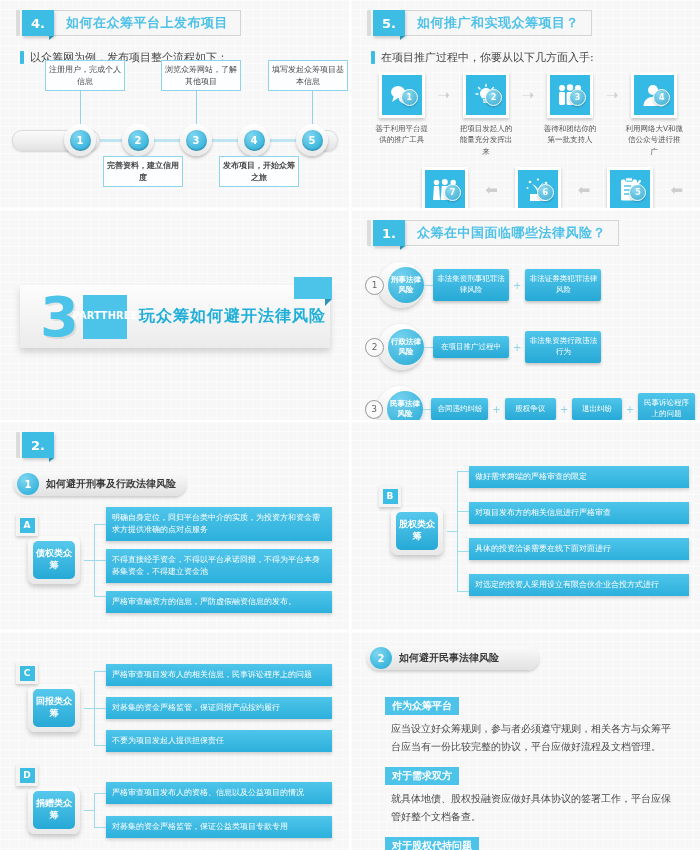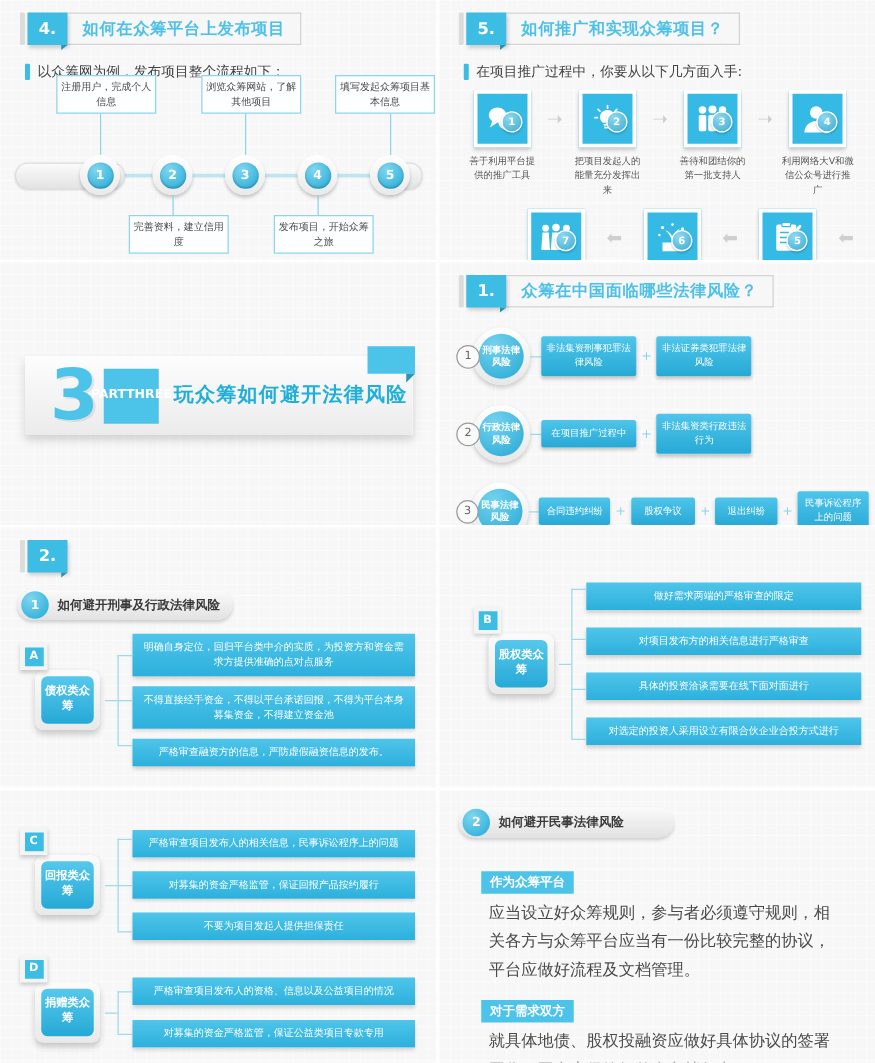--- a/index.html
+++ b/index.html
@@ -79,21 +79,21 @@
     color:#fff;font-size:10px;font-weight:bold;
     display:flex;align-items:center;justify-content:center;
     box-shadow:inset 0 -1px 2px rgba(0,0,0,.25);
   }
   .lbl{
     position:absolute;width:80px;border:1px solid #8ed4ea;background:#fcfeff;
     color:#4a4a4a;font-size:8px;line-height:1.45;text-align:center;padding:3px 2px;
     box-sizing:border-box;
   }
   .lbl.up{top:-36px;}
-  .lbl.dn{top:76px;}
+  .lbl.dn{top:60px;font-weight:bold;}
   .stem{position:absolute;width:1px;background:#8ed4ea;}
 
   
   .promo{position:absolute;left:18px;top:72px;width:318px;}
   .prow{display:flex;align-items:flex-start;}
   .pitem{position:relative;width:78px;}
   .ibox{
     width:40px;height:40px;margin:0 auto;background:#35bae6;
     border:3px solid #fff;box-shadow:0 2px 3px rgba(0,0,0,.2);
     display:flex;align-items:center;justify-content:center;
@@ -133,21 +133,21 @@
   
   .risks{position:absolute;left:14px;top:52px;width:330px;}
   .rrow{display:flex;align-items:center;margin-bottom:16px;}
   .rnum{
     width:17px;height:17px;border-radius:50%;border:1px solid #9a9a9a;background:#fafafa;
     font-size:9px;color:#666;display:flex;align-items:center;justify-content:center;margin-right:-6px;z-index:2;
   }
   .rcirc{
     width:46px;height:46px;border-radius:50%;
     background:linear-gradient(#ffffff,#e7e7e7);box-shadow:0 2px 4px rgba(0,0,0,.2);
-    display:flex;align-items:center;justify-content:center;flex:none;
+    display:flex;align-items:center;justify-content:flex-end;flex:none;
   }
   .rcirc span{
     width:36px;height:36px;border-radius:50%;
     background:radial-gradient(circle at 35% 25%,#74d2ef,#26a9d4);
     color:#fff;font-size:7.5px;line-height:1.3;font-weight:bold;
     display:flex;align-items:center;justify-content:center;text-align:center;
   }
   .dash{width:9px;height:1px;background:#9fd9ec;}
   .rbox{
     background:linear-gradient(#4fc5ea,#27a9d6);color:#fff;font-size:7.5px;line-height:1.45;
@@ -193,31 +193,31 @@
     color:#fff;font-size:9px;font-weight:bold;line-height:1.3;
     display:flex;align-items:center;justify-content:center;text-align:center;
   }
   .mm-brk{width:22px;flex:none;position:relative;align-self:stretch;}
   .mm-brk .v{position:absolute;left:10px;top:0;bottom:0;width:1px;background:#9fd9ec;}
   .mm-brk .h{position:absolute;left:0;width:10px;height:1px;background:#9fd9ec;}
   .mm-brk .hin{position:absolute;left:10px;width:12px;height:1px;background:#9fd9ec;}
   .mm-items{display:flex;flex-direction:column;gap:8px;flex:1;}
   .mbox{
     background:linear-gradient(#4fc5ea,#2cb0dc);color:#fff;
-    font-size:8px;line-height:1.5;text-align:center;padding:5px 6px;
+    font-size:8px;line-height:1.5;text-align:left;padding:5px 6px;
     box-shadow:0 2px 3px rgba(0,0,0,.16);
   }
 
   
   .tblocks{position:absolute;left:34px;top:62px;width:288px;}
   .tb-h{
     display:inline-block;background:#4ec3e9;color:#fff;font-size:10px;font-weight:bold;
     padding:2px 7px;margin-bottom:5px;
   }
-  .tb-p{font-size:13px;line-height:1.75;color:#4a4a4a;margin:0 0 9px 6px;}
+  .tb-p{font-size:10px;line-height:1.75;color:#4a4a4a;margin:0 0 9px 6px;}
 </style>
 </head>
 <body>
 
 <div class="grid">
 
   <div class="panel b">
     <div class="sec-head">
       <div class="sec-bar"></div>
       <div class="sec-num">4.</div>

